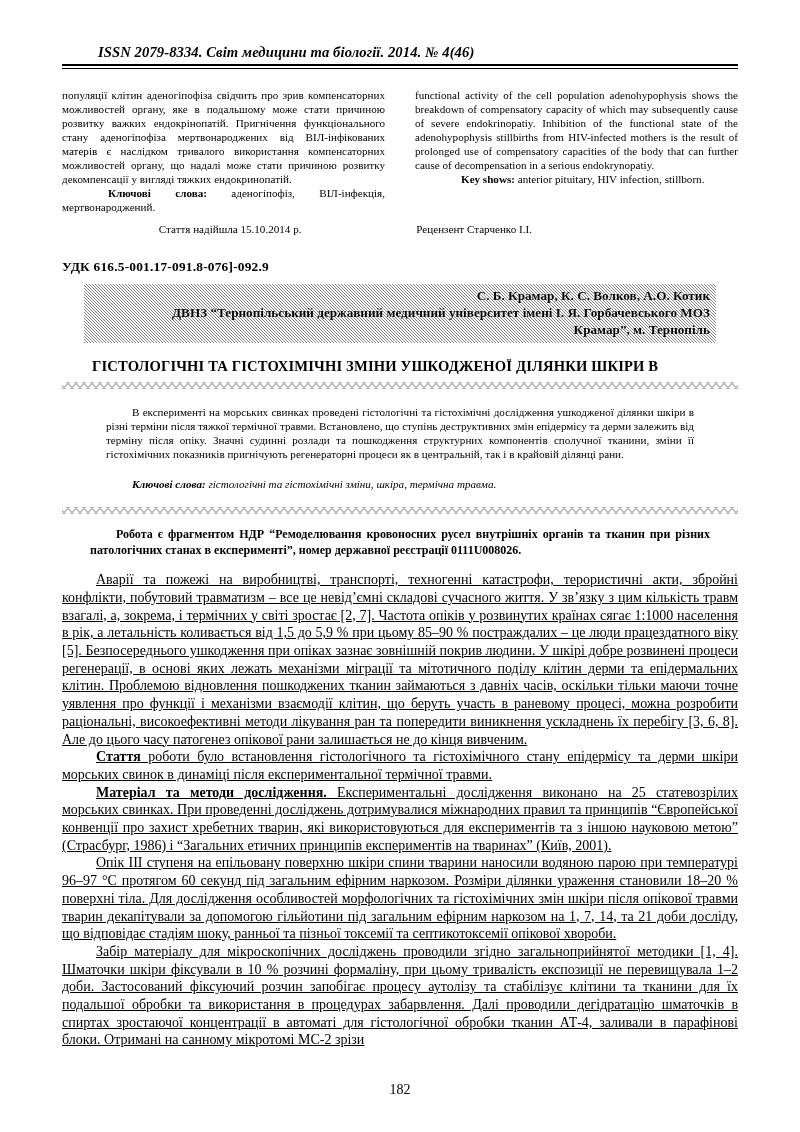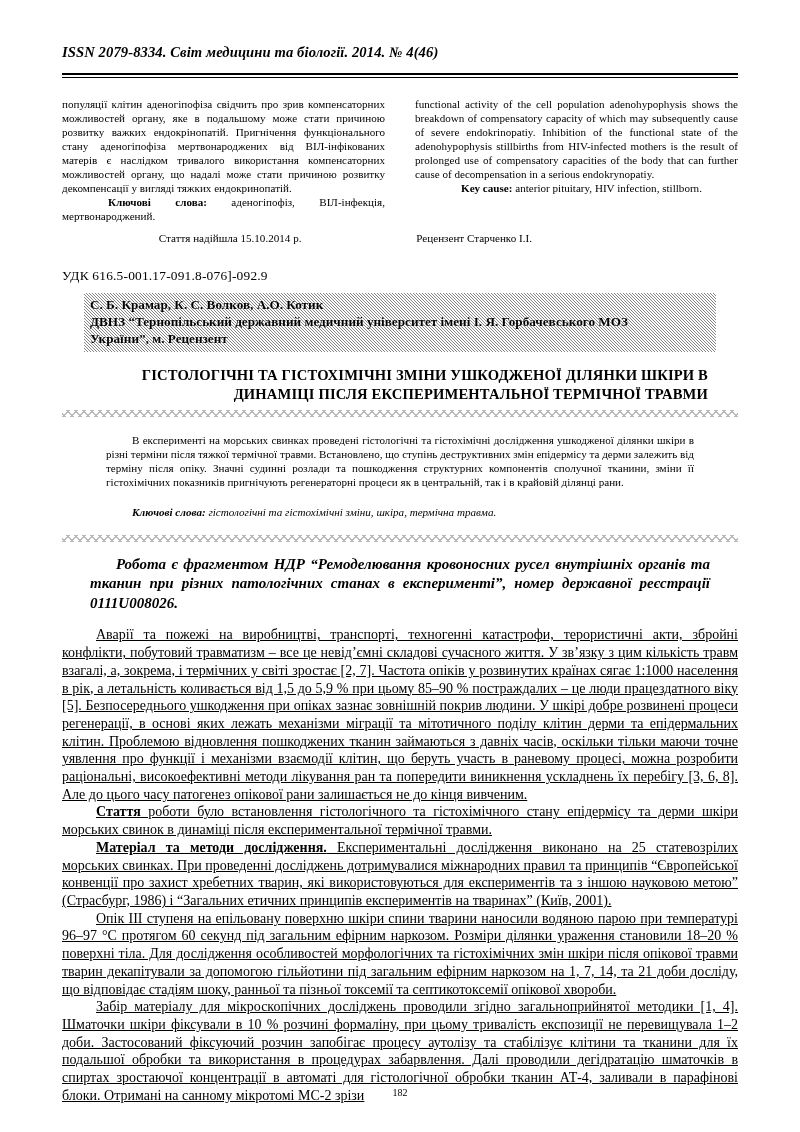--- a/index.html
+++ b/index.html
@@ -23,21 +23,22 @@
     padding: 44px 62px 0 62px;
   }
 
   
   .runhead {
     font-style: italic;
     font-weight: bold;
     font-size: 14.6px;
     letter-spacing: 0.1px;
     white-space: nowrap;
-    padding-bottom: 12px;
+    padding-bottom: 3px;
+    margin-left: 36px;
   }
   .runhead-rule {
     border-top: 2.6px solid #000;
     border-bottom: 0.9px solid #000;
     height: 1.6px;
     margin-bottom: 19px;
   }
 
   
   .abstract-cols {
@@ -78,53 +79,53 @@
     text-align: center;
     padding-left: 14px;
     box-sizing: border-box;
   }
   .submit-row .sub-right {
     width: 50%;
   }
 
   
   .udc {
-    font-weight: normal;
+    font-weight: bold;
     font-size: 13.4px;
     margin-top: 22px;
     margin-bottom: 9px;
     letter-spacing: 0.2px;
   }
 
   
   .author-block {
     margin: 0 22px 0 22px;
     padding: 3px 6px 4px 6px;
-    text-align: left;
+    text-align: right;
     font-weight: bold;
     font-size: 13.2px;
     line-height: 1.30;
     color: #000;
     background-color: #d8d8d8;
     background-image:
       repeating-linear-gradient(45deg,
         rgba(255,255,255,0.95) 0px,
         rgba(255,255,255,0.95) 1px,
         rgba(120,120,120,0.85) 1px,
         rgba(120,120,120,0.85) 2px);
     background-size: 3px 3px;
   }
   .author-block .ab-line {
     display: block;
     text-shadow: 0 0 1.2px #fff, 0 0 1.2px #fff;
   }
 
   
   .art-title {
-    text-align: right;
+    text-align: left;
     font-weight: bold;
     font-size: 14.6px;
     line-height: 1.30;
     margin-top: 14px;
     margin-bottom: 6px;
     letter-spacing: 0.15px;
     padding: 0 30px;
   }
 
   
@@ -150,23 +151,22 @@
     margin: 16px;
     text-indent: 26px;
   }
   .inner-abstract p.kw {
     text-indent: 26px;
     font-style: italic;
   }
 
   
   .fund-note {
-    font-style: italic;
-    font-weight: bold;
-    font-size: 15px;
+    font-weight: bold;
+    font-size: 12px;
     line-height: 1.30;
     text-align: justify;
     margin: 13px 28px 0 28px;
   }
   .fund-note p {
     margin: 0;
     text-indent: 26px;
   }
 
   
@@ -186,21 +186,21 @@
     font-weight: bold;
   }
 
   
   .folio {
     position: absolute;
     left: 0;
     right: 0;
     bottom: 34px;
     text-align: center;
-    font-size: 10px;
+    font-size: 14.0px;
   }
 </style>
 </head>
 <body>
 
 <div class="page">
 
   <div class="runhead">ISSN 2079-8334. Світ медицини та біології. 2014. № 4(46)</div>
   <div class="runhead-rule"></div>
 
@@ -208,42 +208,41 @@
     <div class="col left">
       <p>популяції клітин аденогіпофіза свідчить про зрив компенсаторних можливостей органу, яке в подальшому може стати причиною розвитку важких ендокрінопатій. Пригнічення функціонального стану аденогіпофіза мертвонароджених від ВІЛ-інфікованих матерів є наслідком тривалого використання компенсаторних можливостей органу, що надалі може стати причиною розвитку декомпенсації у вигляді тяжких ендокринопатій.</p>
       <p class="kw-line">
         <span class="kw-label">Ключові слова:</span>
         <span>аденогіпофіз, ВІЛ-інфекція, мертвонароджений.</span>
       </p>
     </div>
     <div class="col right">
       <p>functional activity of the cell population adenohypophysis shows the breakdown of compensatory capacity of which may subsequently cause of severe endokrinopatiy. Inhibition of the functional state of the adenohypophysis stillbirths from HIV-infected mothers is the result of prolonged use of compensatory capacities of the body that can further cause of decompensation in a serious endokrynopatiy.</p>
       <p class="kw-line">
-        <span class="kw-label">Key cause:</span>
+        <span class="kw-label">Key shows:</span>
         <span>anterior pituitary, HIV infection, stillborn.</span>
       </p>
     </div>
   </div>
 
   <div class="submit-row">
     <div class="sub-left">Стаття надійшла 15.10.2014 р.</div>
     <div class="sub-right">Рецензент Старченко І.І.</div>
   </div>
 
   <div class="udc">УДК 616.5-001.17-091.8-076]-092.9</div>
 
   <div class="author-block">
     <span class="ab-line">С. Б. Крамар, К. С. Волков, А.О. Котик</span>
     <span class="ab-line">ДВНЗ “Тернопільський державний медичний університет імені І. Я. Горбачевського МОЗ</span>
-    <span class="ab-line">України”, м. Рецензент</span>
+    <span class="ab-line">Крамар”, м. Тернопіль</span>
   </div>
 
   <div class="art-title">
     <span>ГІСТОЛОГІЧНІ ТА ГІСТОХІМІЧНІ ЗМІНИ УШКОДЖЕНОЇ ДІЛЯНКИ ШКІРИ В</span><br>
-    <span>ДИНАМІЦІ ПІСЛЯ ЕКСПЕРИМЕНТАЛЬНОЇ ТЕРМІЧНОЇ ТРАВМИ</span>
   </div>
 
   <div class="zigzag"></div>
 
   <div class="inner-abstract">
     <p>В експерименті на морських свинках проведені гістологічні та гістохімічні дослідження ушкодженої ділянки шкіри в різні терміни після тяжкої термічної травми. Встановлено, що ступінь деструктивних змін епідермісу та дерми залежить від терміну після опіку. Значні судинні розлади та пошкодження структурних компонентів сполучної тканини, зміни її гістохімічних показників пригнічують регенераторні процеси як в центральній, так і в крайовій ділянці рани.</p>
     <p class="kw">
       <span class="kw-label">Ключові слова:</span>
       <span>гістологічні та гістохімічні зміни, шкіра, термічна травма.</span>
     </p>

